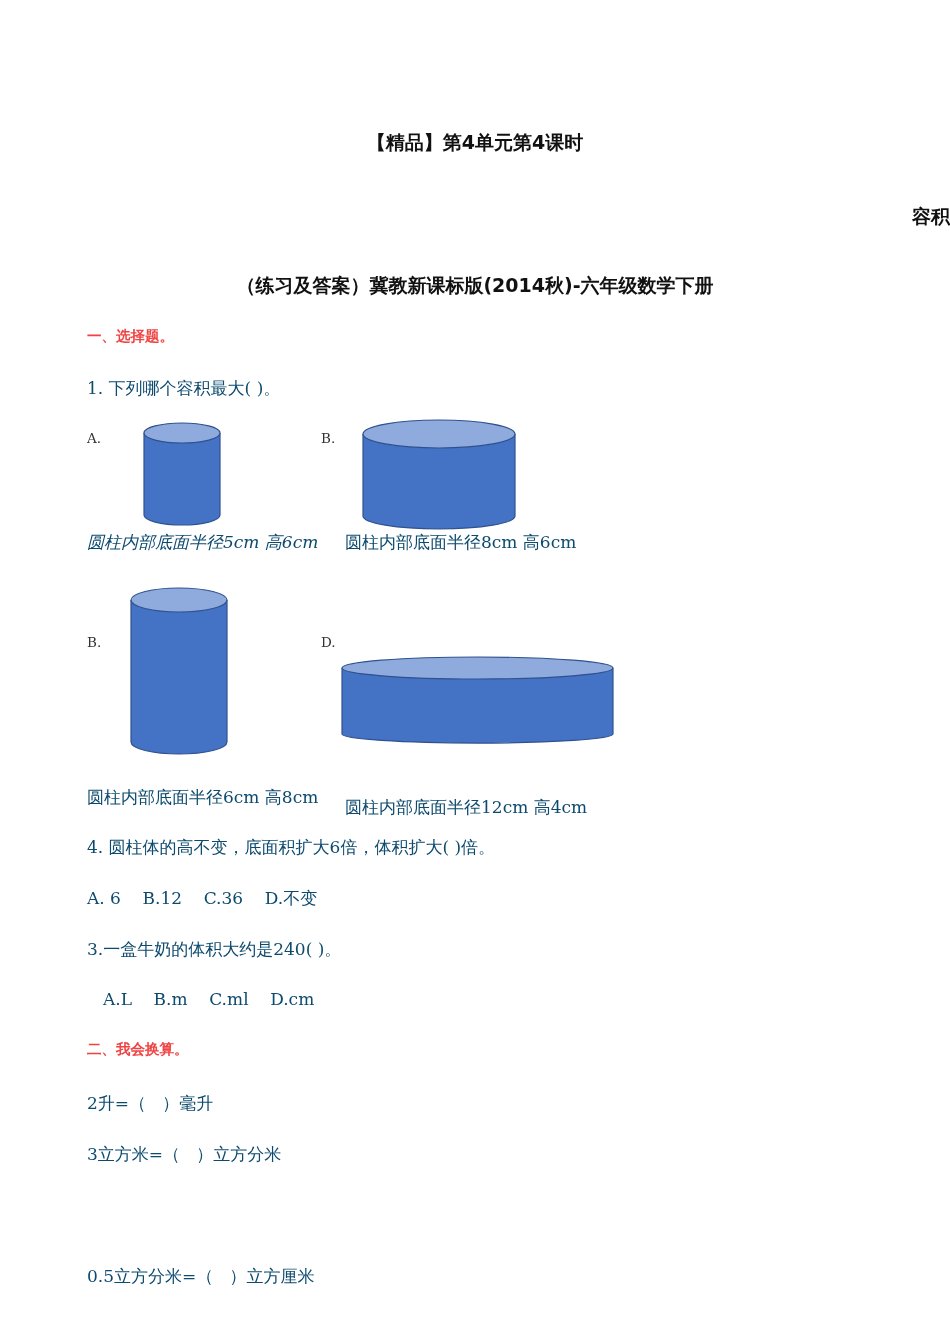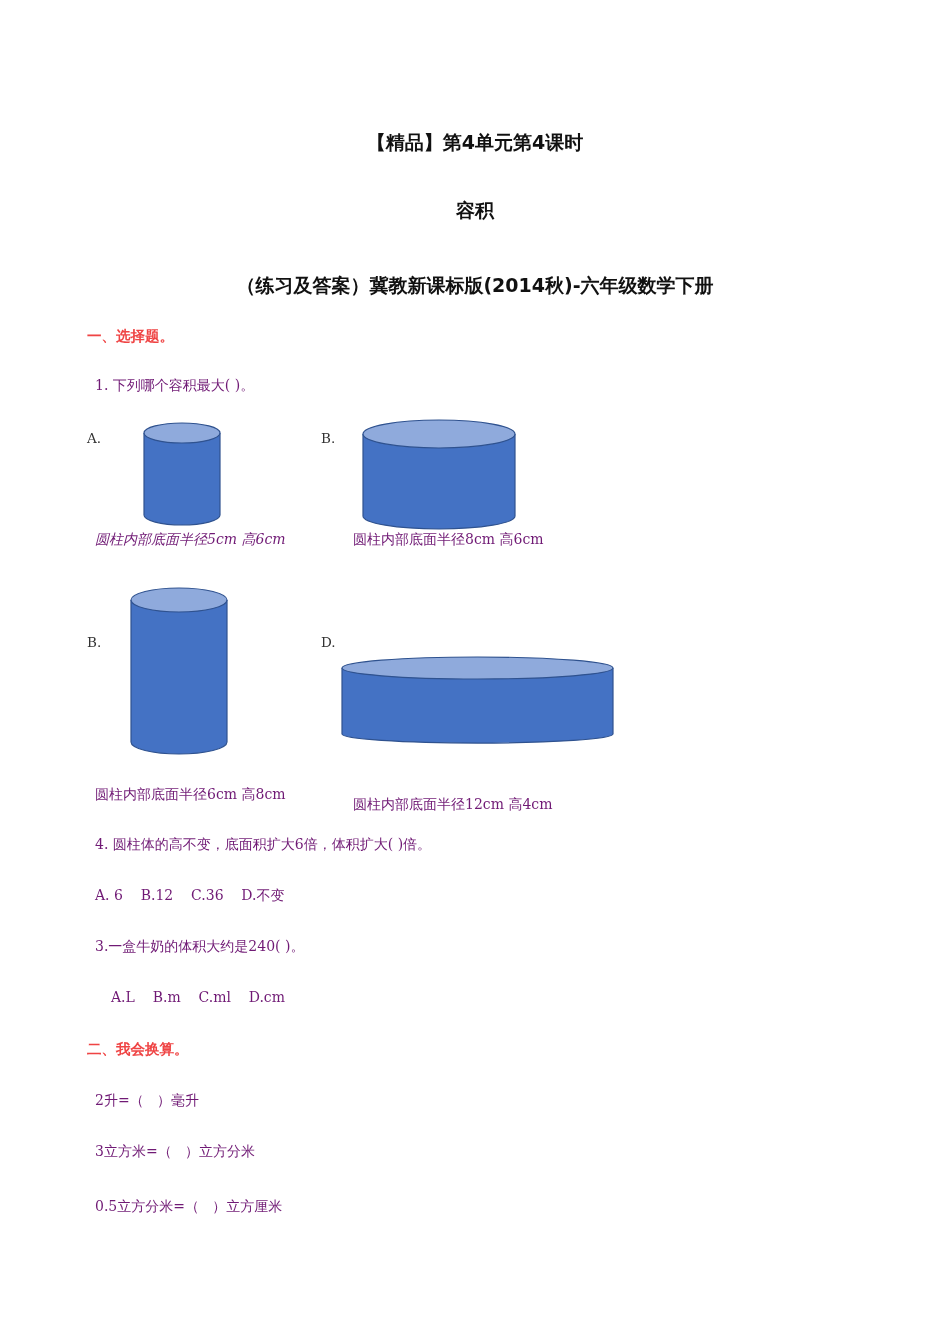--- a/index.html
+++ b/index.html
@@ -3,29 +3,29 @@
 <meta charset="utf-8">
 <style>
   html, body { margin: 0; padding: 0; background: #ffffff; }
   body { width: 950px; height: 1344px; position: relative; overflow: hidden;
          font-family: "DejaVu Serif", "Liberation Serif", serif; color: #222; }
   .abs { position: absolute; white-space: nowrap; }
   .title { font-family: "DejaVu Sans", "Liberation Sans", sans-serif; font-weight: bold;
            font-size: 19px; left: 0; width: 950px; text-align: center; color: #111; }
   .section { font-family: "DejaVu Sans", "Liberation Sans", sans-serif; font-weight: bold;
              font-size: 14.5px; left: 87px; color: #ef4444; }
-  .txt { font-size: 14px; color: #701a75; margin-left: 8px; }
+  .txt { font-size: 17px; color: #0c4a6e; }
   .opt-label { font-size: 13.5px; color: #333; }
   svg.cyl { position: absolute; overflow: visible; }
 </style>
 </head>
 <body>
 
 <div class="abs title" style="top:130px;">【精品】第4单元第4课时</div>
-<div class="abs title" style="top:198px;">容积</div>
+<div class="abs title" style="top:204px;text-align:right;">容积</div>
 <div class="abs title" style="top:273px;">（练习及答案）冀教新课标版(2014秋)-六年级数学下册</div>
 
 <div class="abs section" style="top:327px;">一、选择题。</div>
 <div class="abs txt" style="top:377px; left:87px;">1. 下列哪个容积最大(    )。</div>
 
 <div class="abs opt-label" style="top:430px; left:87px;">A.</div>
 <svg class="cyl" style="left:143px; top:422px;" width="80" height="106">
   <path d="M1,11 L1,93 A38,10 0 0,0 77,93 L77,11" fill="#4472C4" stroke="#2F528F" stroke-width="1.2"></path>
   <ellipse cx="39" cy="11" rx="38" ry="10" fill="#8FAADC" stroke="#2F528F" stroke-width="1.2"></ellipse>
 </svg>
@@ -54,13 +54,13 @@
 
 <div class="abs txt" style="top:836px; left:87px;">4. 圆柱体的高不变，底面积扩大6倍，体积扩大(    )倍。</div>
 <div class="abs txt" style="top:887px; left:87px; white-space:pre;">A. 6    B.12    C.36    D.不变</div>
 
 <div class="abs txt" style="top:938px; left:87px;">3.一盒牛奶的体积大约是240(    )。</div>
 <div class="abs txt" style="top:989px; left:103px; white-space:pre;">A.L    B.m    C.ml    D.cm</div>
 
 <div class="abs section" style="top:1040px;">二、我会换算。</div>
 <div class="abs txt" style="top:1092px; left:87px; white-space:pre;">2升=（   ）毫升</div>
 <div class="abs txt" style="top:1143px; left:87px; white-space:pre;">3立方米=（   ）立方分米</div>
-<div class="abs txt" style="top:1198px; left:87px; white-space:pre;">0.5立方分米=（   ）立方厘米</div>
+<div class="abs txt" style="top:1265px; left:87px; white-space:pre;">0.5立方分米=（   ）立方厘米</div>
 
 </body></html>

